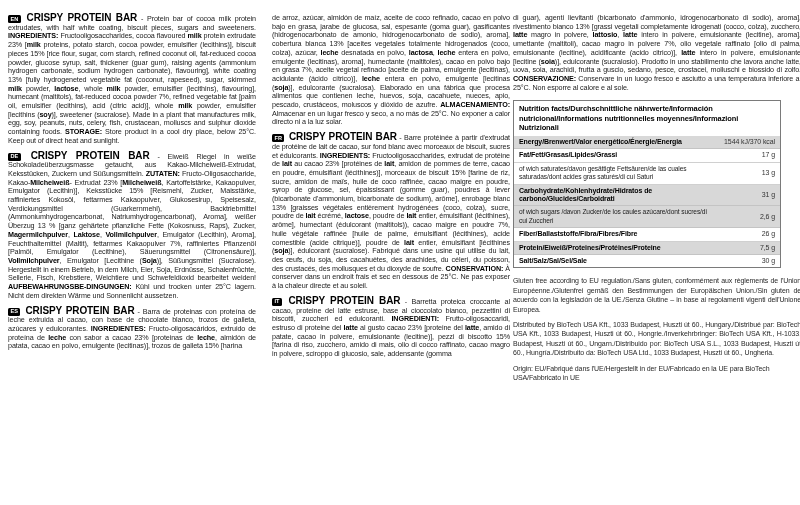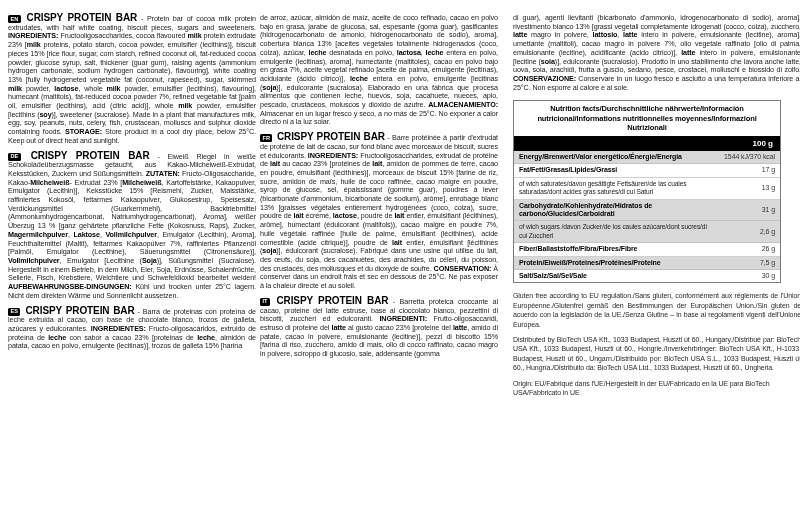--- a/index.html
+++ b/index.html
@@ -3,40 +3,40 @@
 <meta charset="utf-8">
 <style>
   html,body{margin:0;padding:0;background:#ffffff;}
   body{
     width:800px;height:505px;position:relative;overflow:hidden;
     font-family:"Liberation Sans",sans-serif;color:#1c1c1c;
     -webkit-font-smoothing:antialiased;
   }
   .col{position:absolute;top:14px;}
   .col1{left:8px;width:248px;}
-  .col2{left:260px;width:238px;}
+  .col2{left:272px;width:238px;}
   .col3{left:488px;width:288px;padding-left:25px;}
   .para{
     margin:0 0 6px 0;font-size:7.2px;line-height:8.7px;
     text-align:justify;letter-spacing:-0.1px;color:#1b1b1b;
   }
   .para b{color:#000;}
   .lang-badge{
     display:inline-block;background:#000;color:#fff;font-weight:bold;
     font-size:5.6px;line-height:7px;padding:0.5px 2.5px;border-radius:1.5px;
     margin-right:2px;position:relative;top:-0.5px;letter-spacing:0;
   }
   .sec-title{font-size:10px;color:#000;letter-spacing:-0.1px;}
   
   .nutri{
     width:266px;border:1px solid #7a7a7a;margin:8px 0 0 0;background:#fff;
   }
   .nt-head{
     font-weight:bold;font-size:7.5px;line-height:9.2px;color:#000;
-    padding:3px 5px 4px 5px;letter-spacing:-0.1px;text-align:center;
+    padding:3px 5px 4px 5px;letter-spacing:-0.1px;
   }
   .nt-bar{
     background:#000;color:#fff;font-weight:bold;font-size:8px;
     line-height:15px;height:15px;text-align:right;padding-right:7px;
   }
   .nt-row{
     display:flex;align-items:center;justify-content:space-between;
     padding:2px 5px;font-size:7px;line-height:8.4px;letter-spacing:-0.1px;
     border-bottom:0.5px solid #d0d0d0;
   }
@@ -84,23 +84,20 @@
   </p>
 </div>
 
 <div class="col col3">
   <p class="para">
     <span>di guar), agenti lievitanti (bicarbonato d'ammonio, idrogenocarbonato di sodio), aroma], rivestimento bianco 13% [grassi vegetali completamente idrogenati (cocco, colza), zucchero, <b>latte</b> magro in polvere, <b>lattosio</b>, <b>latte</b> intero in polvere, emulsionante (lecitine), aroma], umettante (maltitoli), cacao magro in polvere 7%, olio vegetale raffinato [olio di palma, emulsionante (lecitine), acidificante (acido citrico)], <b>latte</b> intero in polvere, emulsionante [lecitine (<b>soia</b>)], edulcorante (sucralosio). Prodotto in uno stabilimento che lavora anche latte, uova, soia, arachidi, frutta a guscio, sedano, pesce, crostacei, molluschi e biossido di zolfo. <b>CONSERVAZIONE:</b> Conservare in un luogo fresco e asciutto a una temperatura inferiore ai 25°C. Non esporre al calore e al sole.</span>
   </p>
 
   <div class="nutri">
     <div class="nt-head">Nutrition facts/Durchschnittliche nährwerte/Información nutricional/Informations nutritionnelles moyennes/Informazioni Nutrizionali</div>
-    <div class="nt-bar">
-      <span>100 g</span>
-    </div>
     <div id="nt-rows">
   <div class="nt-row shade bold">
     <span class="nt-label">Energy/Brenwert/Valor energético/Énergie/Energia</span>
     <span class="nt-value">1544 kJ/370 kcal</span>
   </div>
 
   <div class="nt-row bold">
     <span class="nt-label">Fat/Fett/Grasas/Lipides/Grassi</span>
     <span class="nt-value">17 g</span>
   </div>

